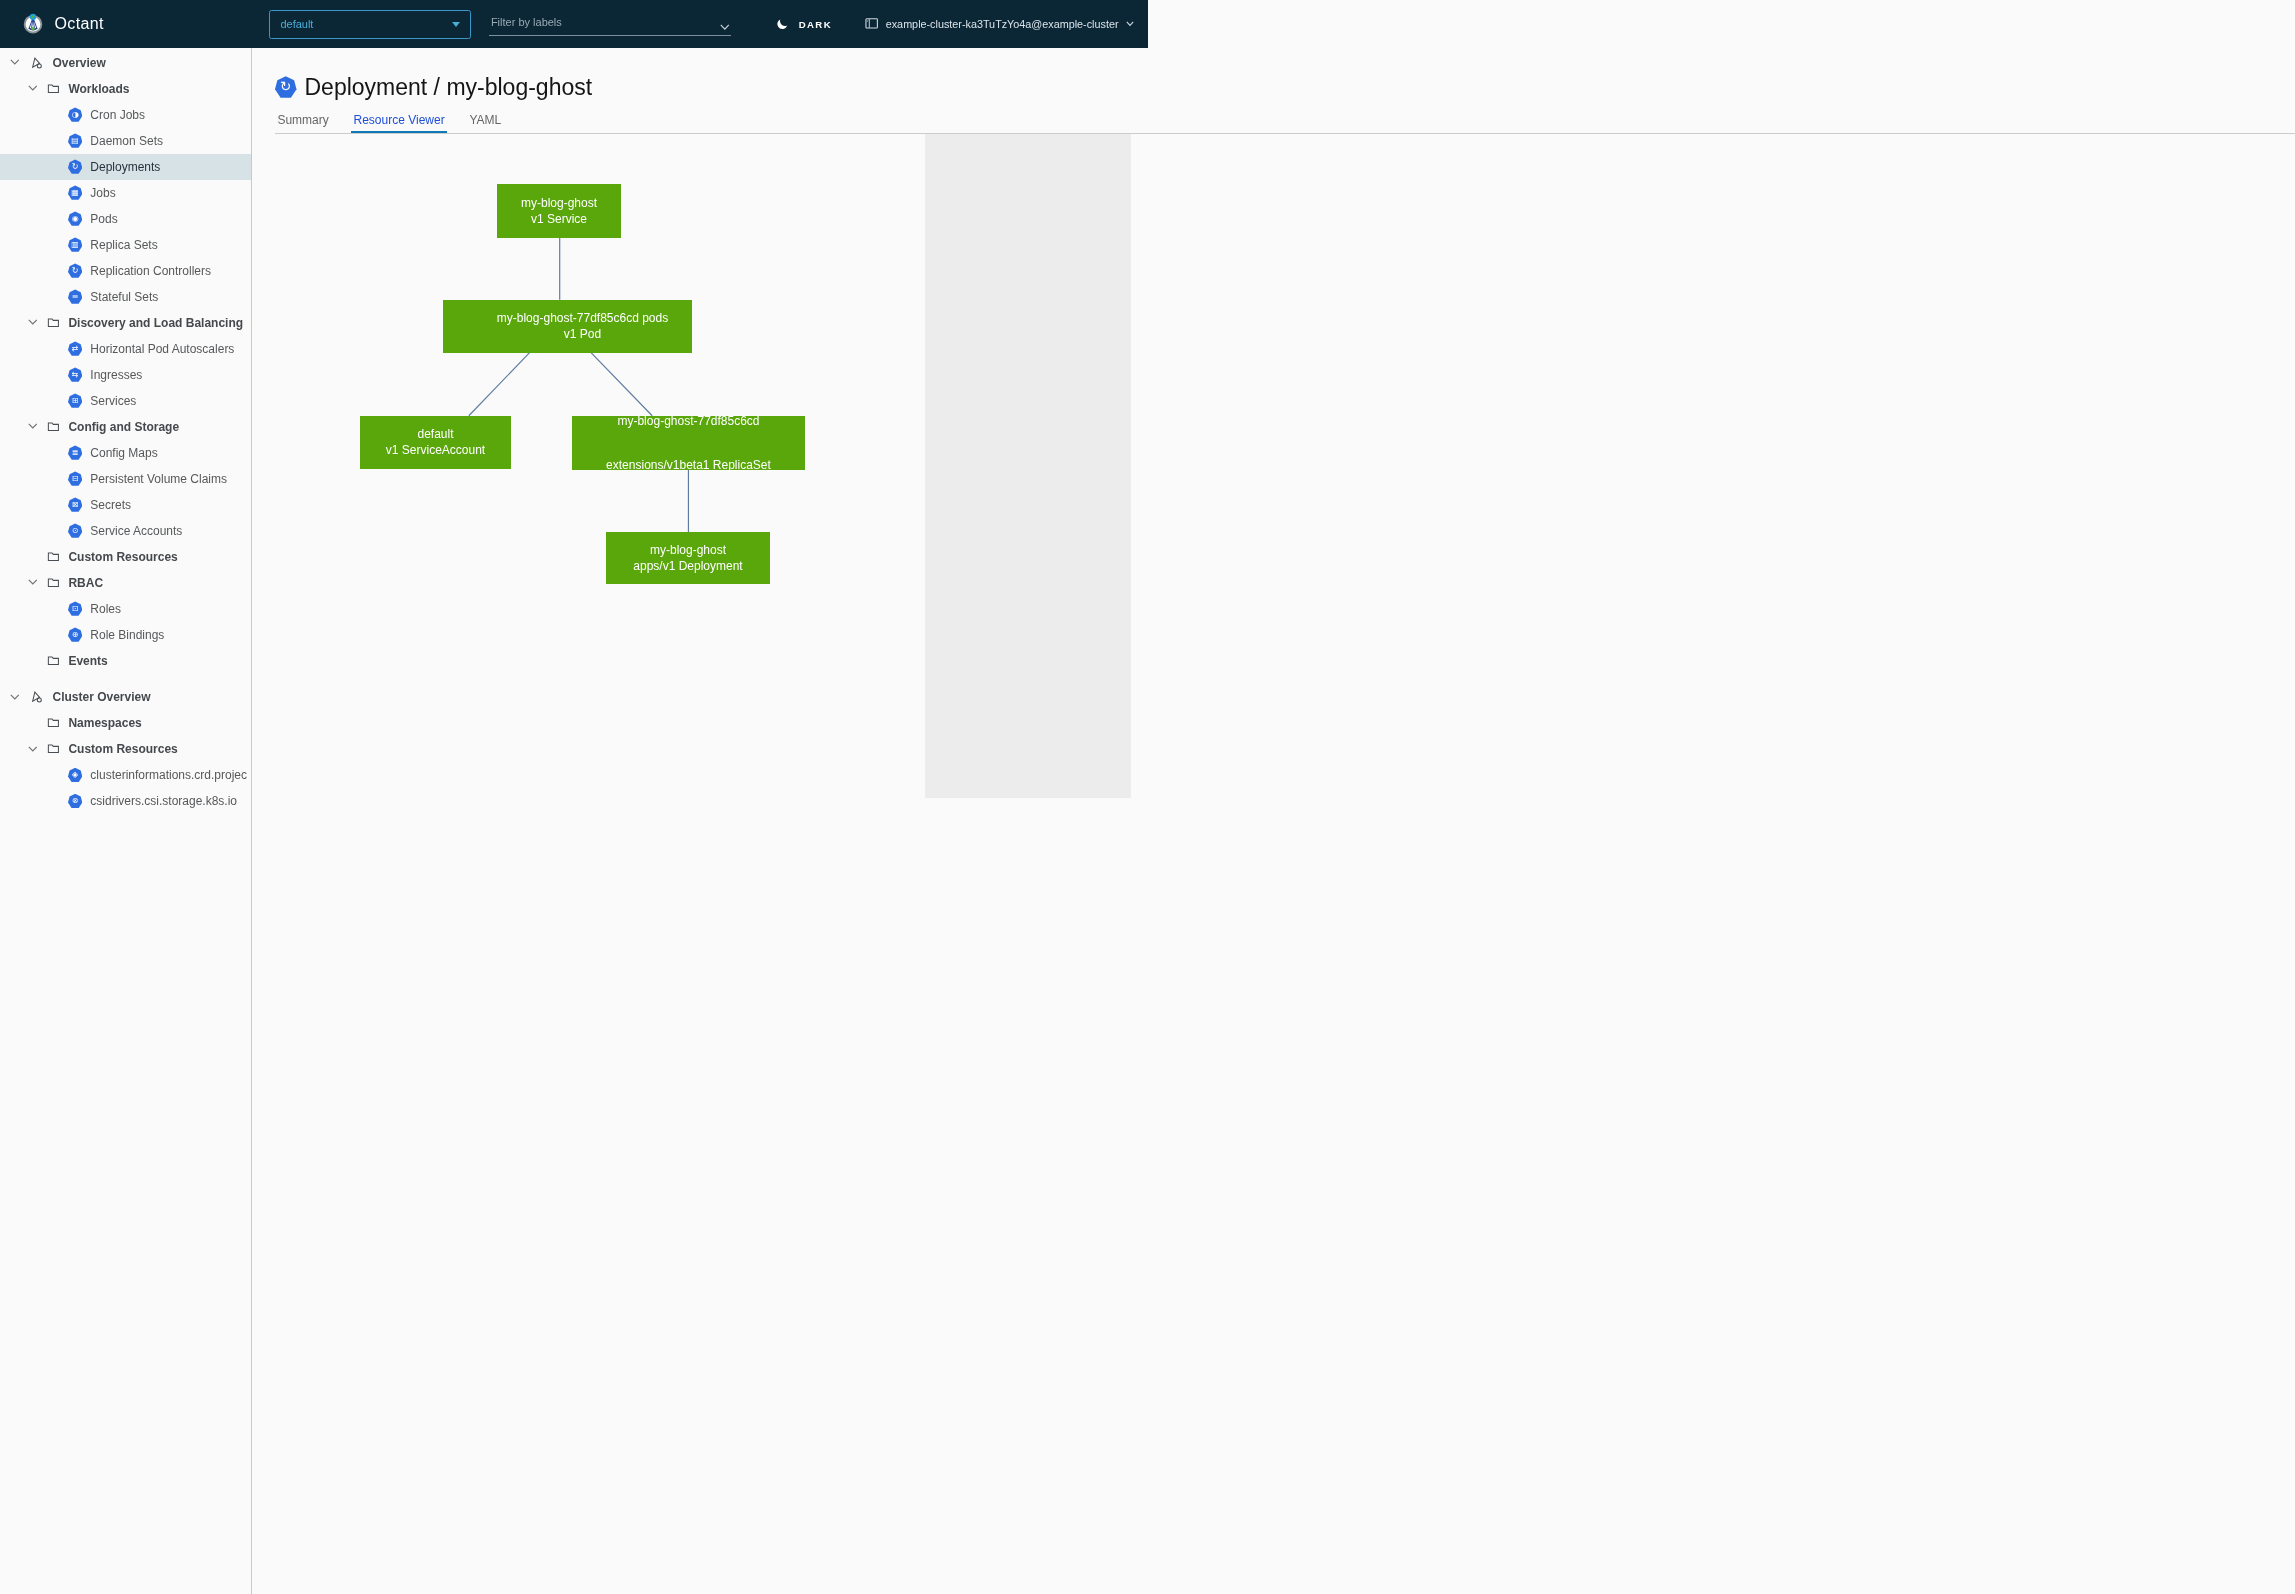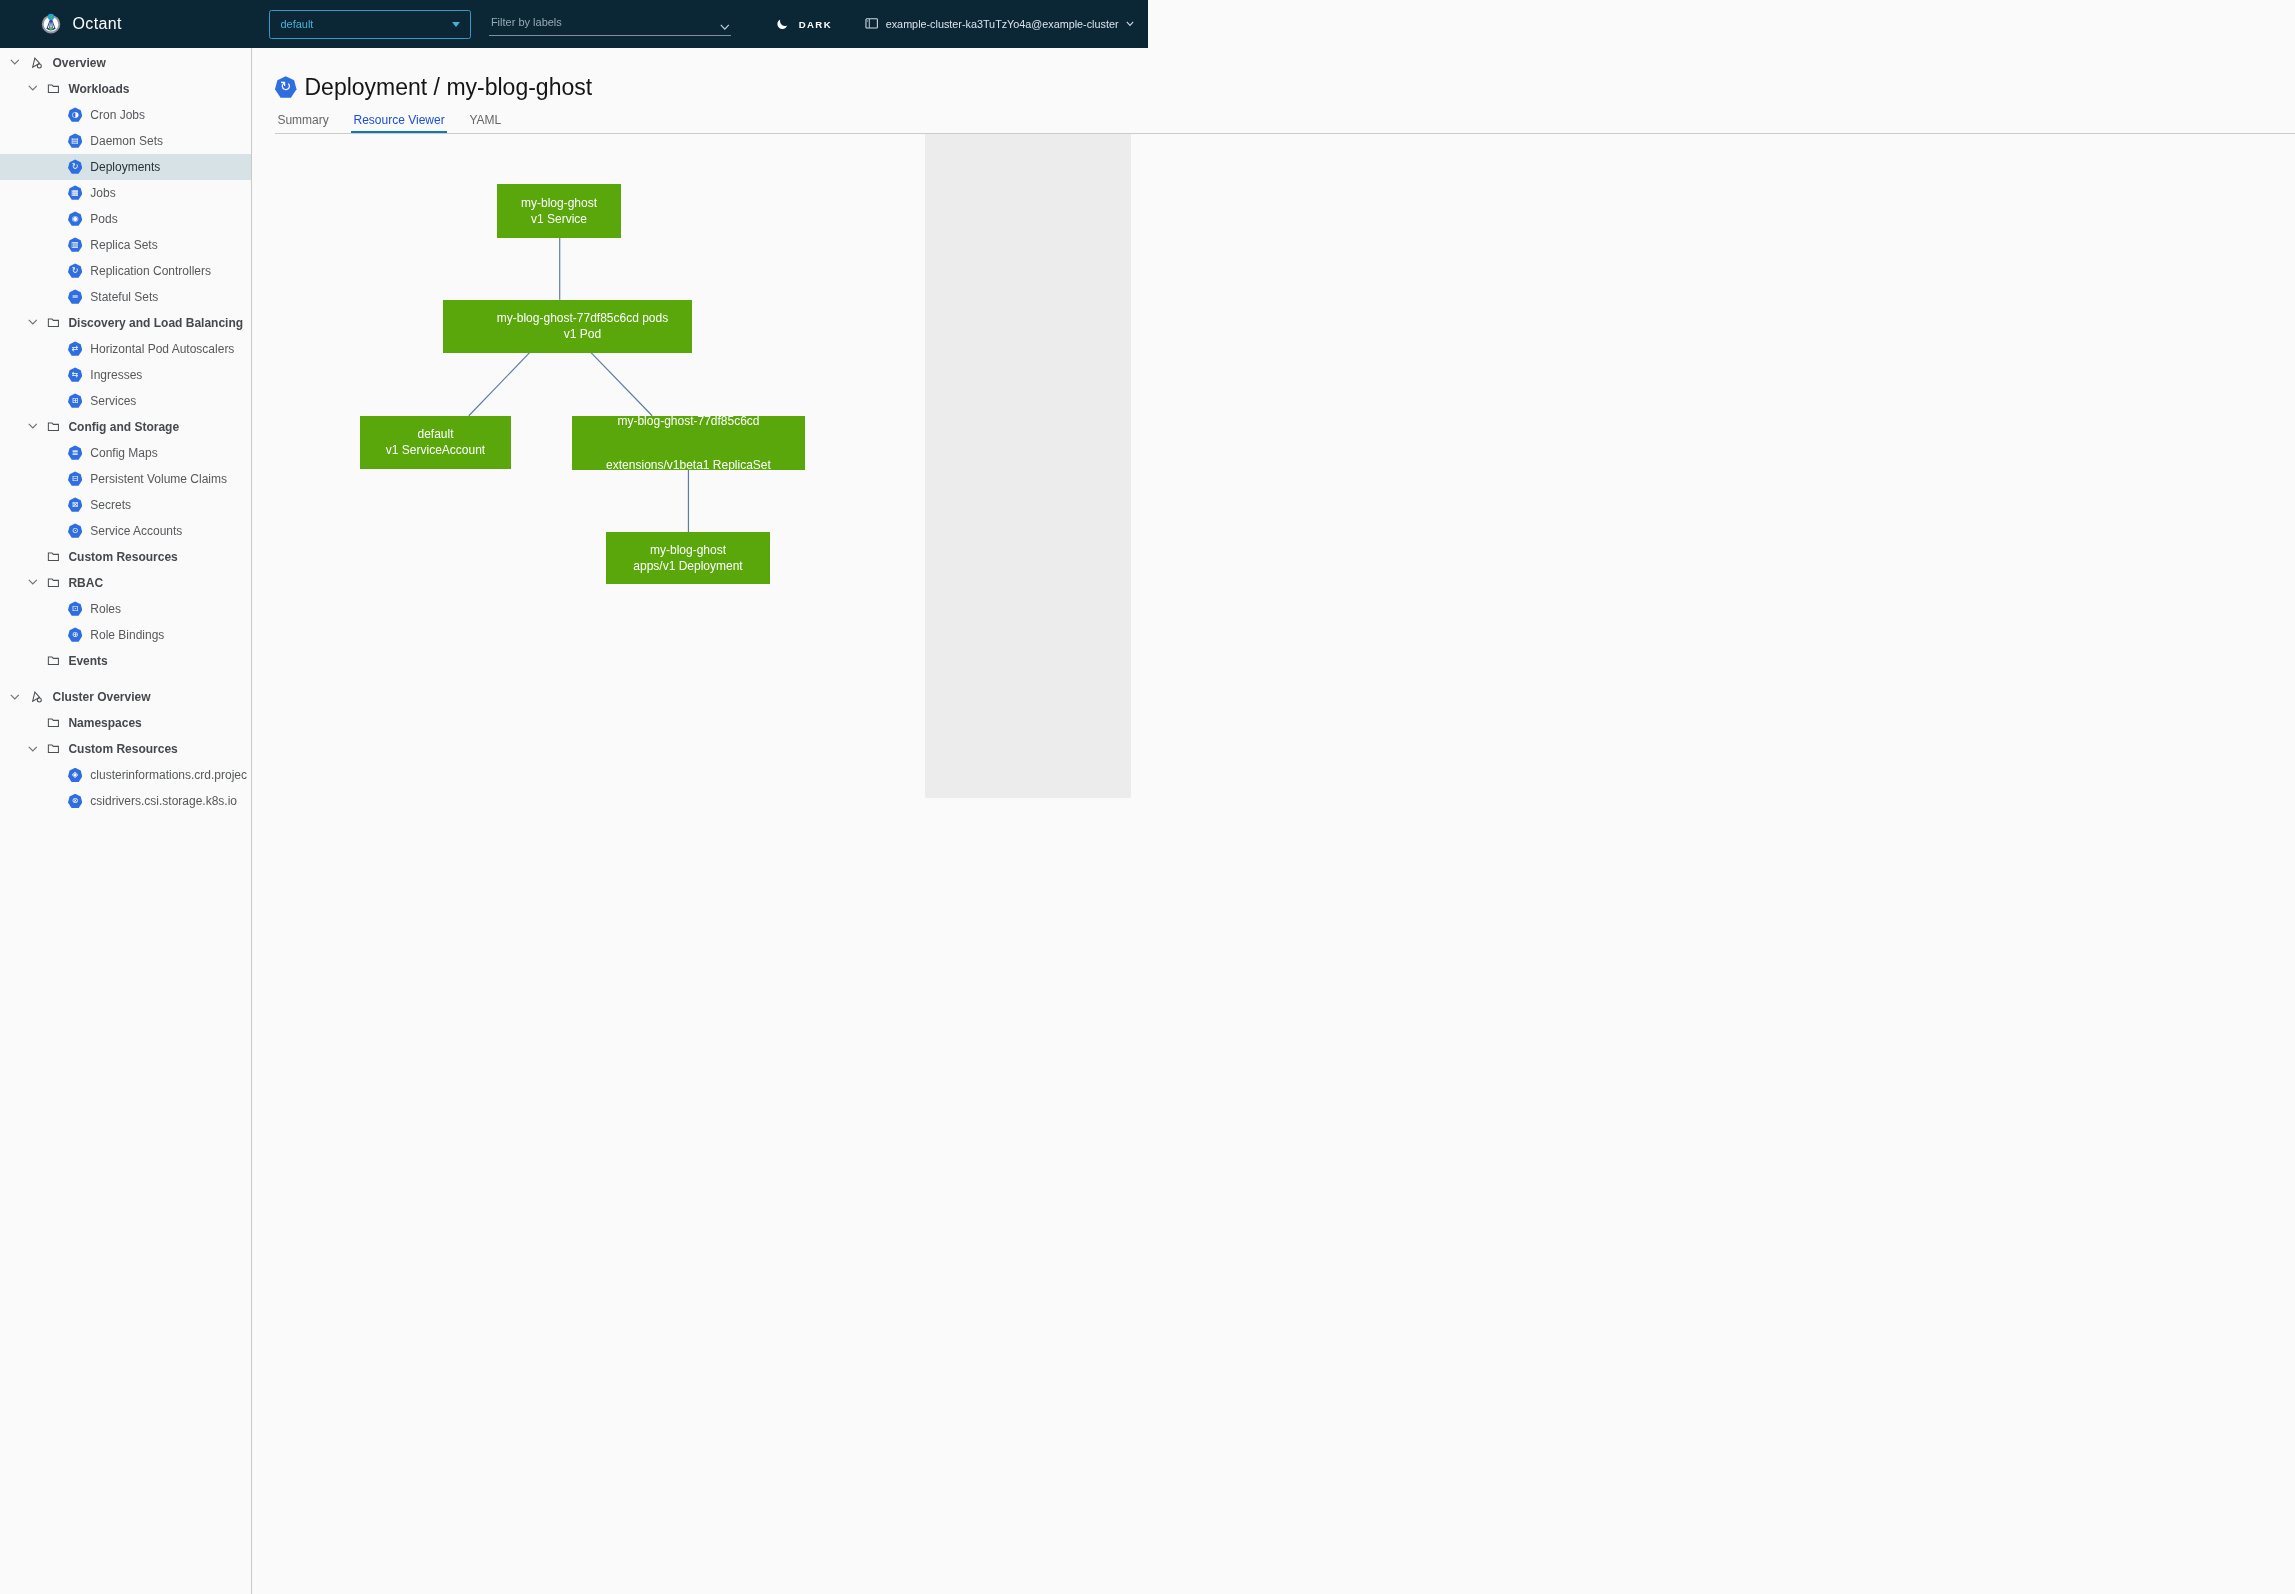--- a/index.html
+++ b/index.html
@@ -3,21 +3,21 @@
 <meta charset="utf-8">
 <style>
   * { margin:0; padding:0; box-sizing:border-box; }
   html,body { width:1148px; height:797px; overflow:hidden;
     font-family:"Liberation Sans", sans-serif; background:#fafafa; }
 
   
   .app-header { position:absolute; top:0; left:0; width:1148px; height:48px;
     background:#0b2635; display:flex; align-items:center; z-index:20; }
   .hdr-left { width:269px; flex:0 0 269px; display:flex; align-items:center;
-    padding-left:40px; gap:10.4px; }
+    padding-left:22px; gap:10.4px; }
   .app-name { color:#fff; font-size:16px; font-weight:400; letter-spacing:0.4px; }
   .ns-select { width:202px; height:29px; border:0.8px solid #3a97c8; border-radius:2.4px;
     display:flex; align-items:center; justify-content:space-between; padding:0 10.4px;
     color:#49afd9; font-size:11px; cursor:pointer; }
   .ns-caret { width:0; height:0; border-left:4.8px solid transparent;
     border-right:4.8px solid transparent; border-top:5.6px solid #49afd9; }
   .filter-wrap { margin-left:18.3px; width:242px; position:relative; }
   .filter-wrap input { width:100%; background:transparent; border:none;
     border-bottom:0.8px solid #7e909c; color:#e8eef2; font-size:11px;
     padding:4.8px 21px 7.2px 1.6px; outline:none; }

